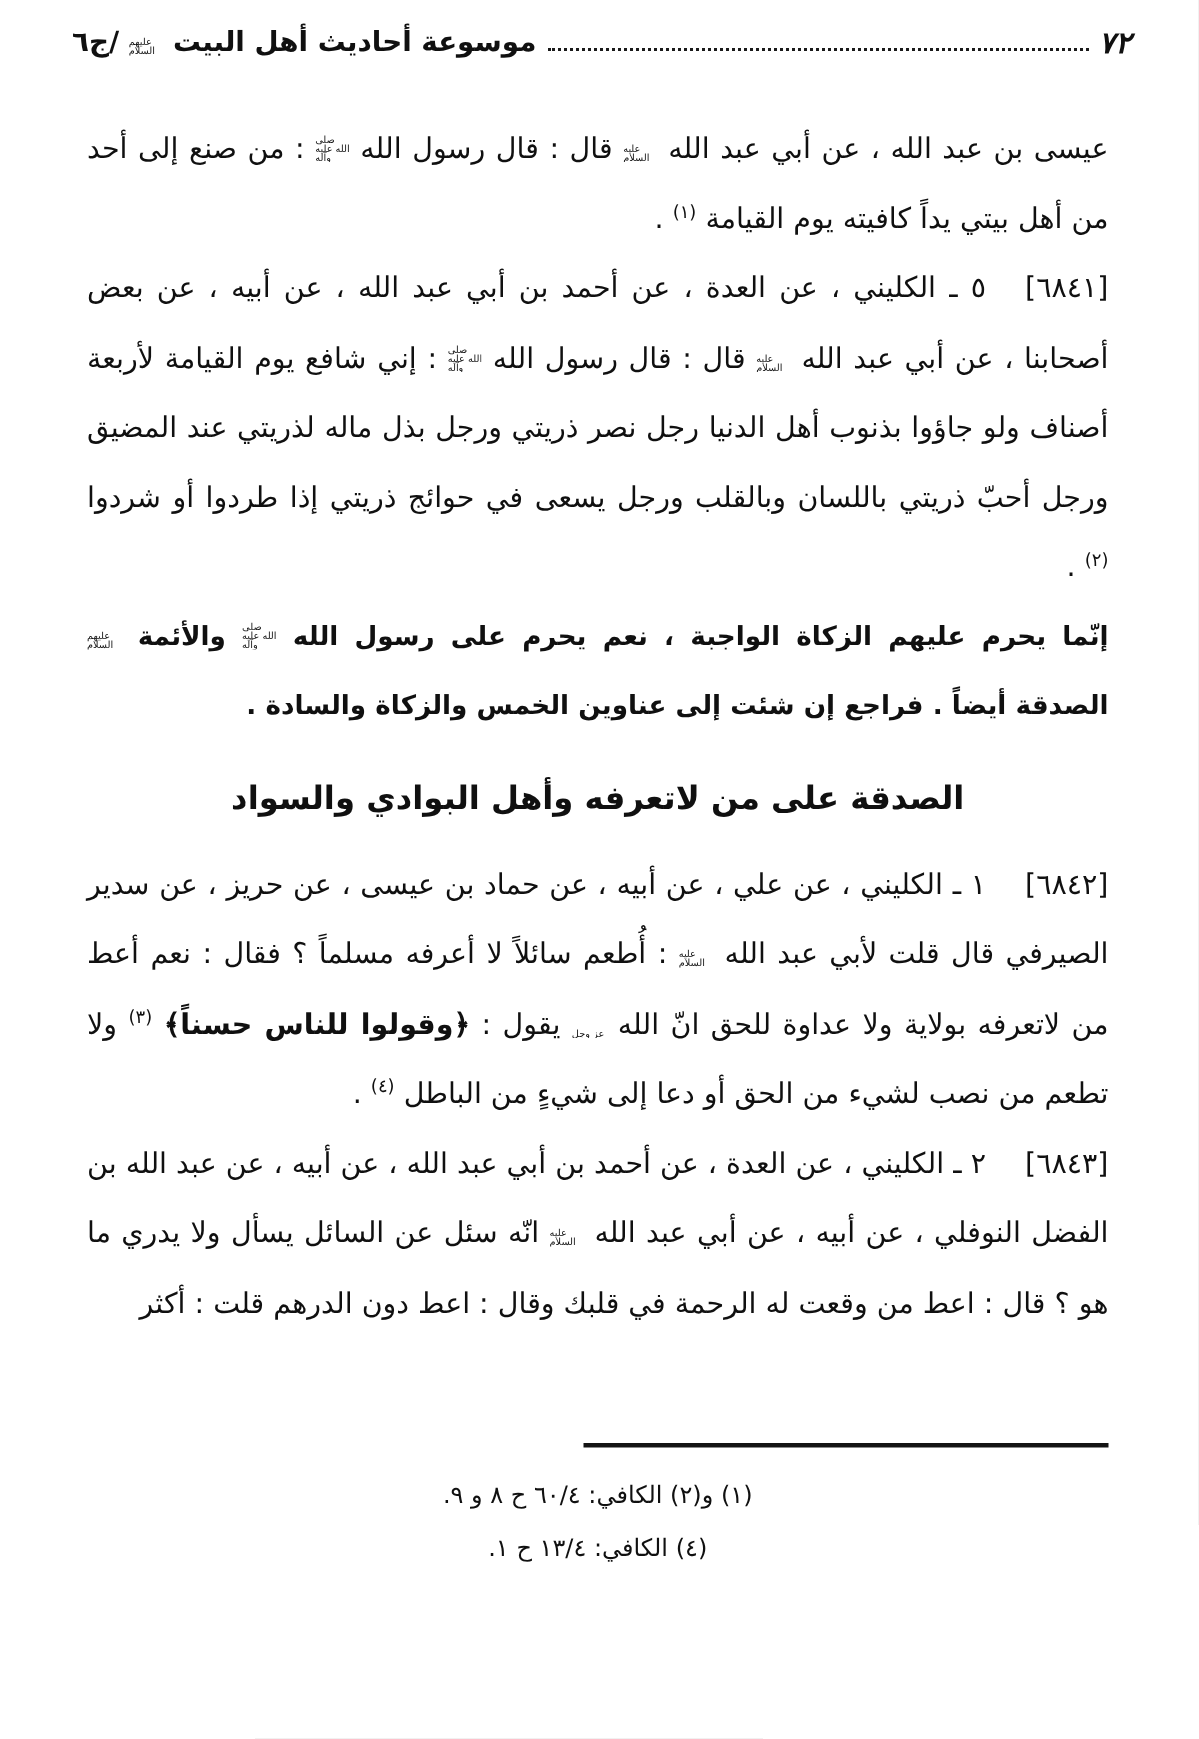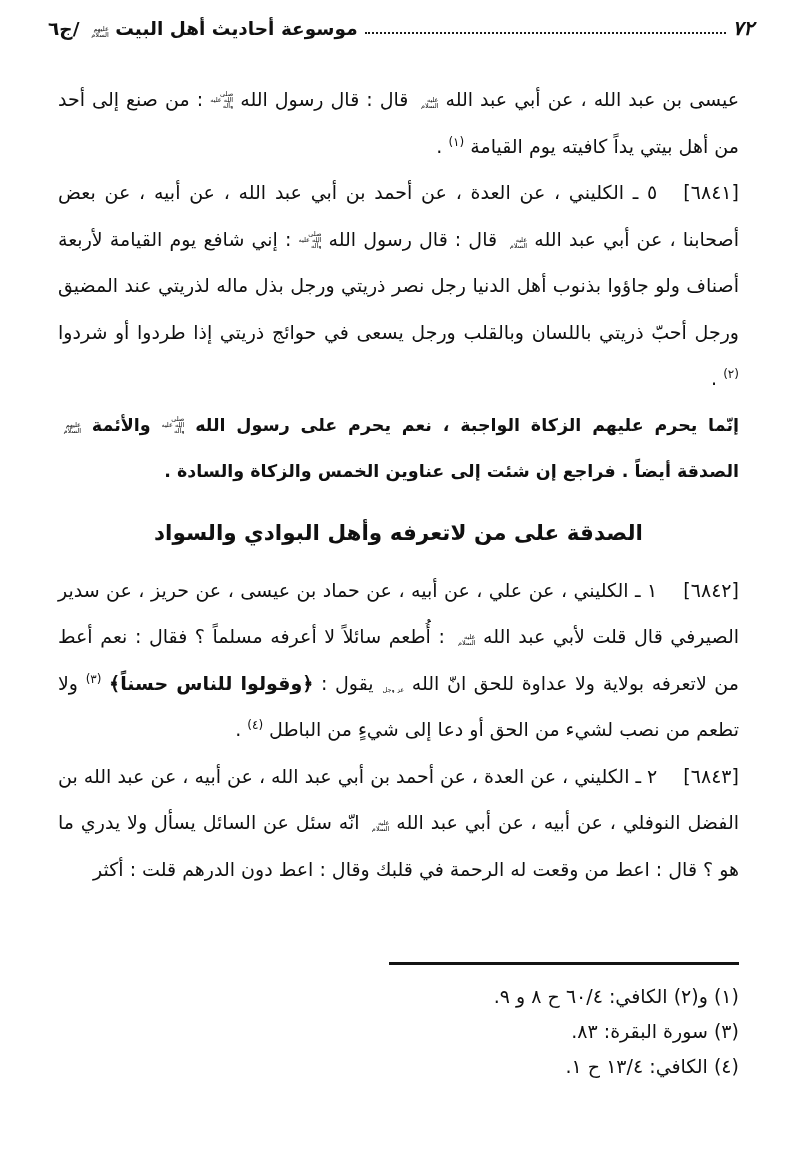--- a/index.html
+++ b/index.html
@@ -42,35 +42,35 @@
   p.section-heading{
     font-weight:bold;font-size:21.5px;text-align:center;
     line-height:50px;margin:13px 0 9px 0;
   }
   .hnum{margin-left:26px;white-space:nowrap;margin-top:32px;}
   .sup{font-size:12px;vertical-align:7px;line-height:0;}
   .verse{font-weight:bold;}
   .hon{
     display:inline-block;width:23px;
     font-size:6.5px;line-height:6px;font-weight:normal;
-    text-align:right;vertical-align:-3px;
+    text-align:left;vertical-align:-3px;
     white-space:normal;overflow:hidden;
   }
   
   .footnotes{
     position:absolute;top:962px;right:60px;left:58px;
   }
   .fn-rule{
     width:350px;height:2.5px;background:#141414;
     margin:0 0 14px auto; 
     margin-right:0;margin-left:auto;
   }
   .fn-rule{margin-right:0;}
   .fn{
-    font-size:19px;line-height:35px;text-align:right;direction:rtl;
+    font-size:16px;line-height:35px;text-align:center;direction:rtl;
   }
 </style>
 </head>
 <body>
 
 <div class="page">
 
   <header class="running-header">
     <span class="page-number">٧٢</span>
     <span class="dot-leader"></span>
@@ -83,18 +83,17 @@
       <p class="commentary"><span>إنّما يحرم عليهم الزكاة الواجبة ، نعم يحرم على رسول الله </span><span class="hon">صلى الله عليه وآله</span><span> والأئمة </span><span class="hon">عليهم السلام</span><span> الصدقة أيضاً . فراجع إن شئت إلى عناوين الخمس والزكاة والسادة .</span></p>
       <p class="section-heading"><span>الصدقة على من لاتعرفه وأهل البوادي والسواد</span></p>
       <p class="body"><span class="hnum">[٦٨٤٢]</span><span>١ ـ الكليني ، عن علي ، عن أبيه ، عن حماد بن عيسى ، عن حريز ، عن سدير الصيرفي قال قلت لأبي عبد الله </span><span class="hon">عليه السلام</span><span> : أُطعم سائلاً لا أعرفه مسلماً ؟ فقال : نعم أعط من لاتعرفه بولاية ولا عداوة للحق انّ الله </span><span class="hon">عز وجل</span><span> يقول : </span><span class="verse">﴿وقولوا للناس حسناً﴾</span><span> </span><span class="sup">(٣)</span><span> ولا تطعم من نصب لشيء من الحق أو دعا إلى شيءٍ من الباطل </span><span class="sup">(٤)</span><span> .</span></p>
       <p class="body"><span class="hnum">[٦٨٤٣]</span><span>٢ ـ الكليني ، عن العدة ، عن أحمد بن أبي عبد الله ، عن أبيه ، عن عبد الله بن الفضل النوفلي ، عن أبيه ، عن أبي عبد الله </span><span class="hon">عليه السلام</span><span> انّه سئل عن السائل يسأل ولا يدري ما هو ؟ قال : اعط من وقعت له الرحمة في قلبك وقال : اعط دون الدرهم قلت : أكثر</span></p>
     </main>
 
   <footer class="footnotes">
     <div class="fn-rule"></div>
     <div>
         <div class="fn">(١) و(٢) الكافي: ٦٠/٤ ح ٨ و ٩.</div>
-        <div class="fn">(٣) سورة البقرة: ٨٣.</div>
         <div class="fn">(٤) الكافي: ١٣/٤ ح ١.</div>
       </div>
   </footer>
 
 </div>
 
 </body></html>

